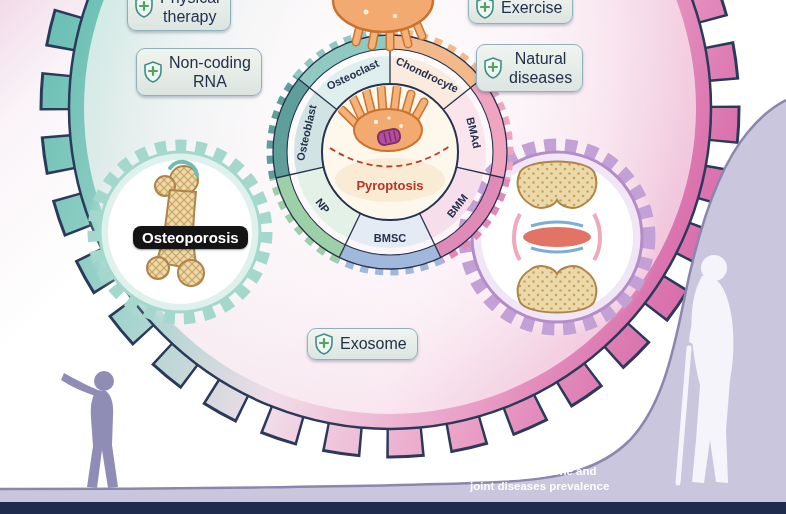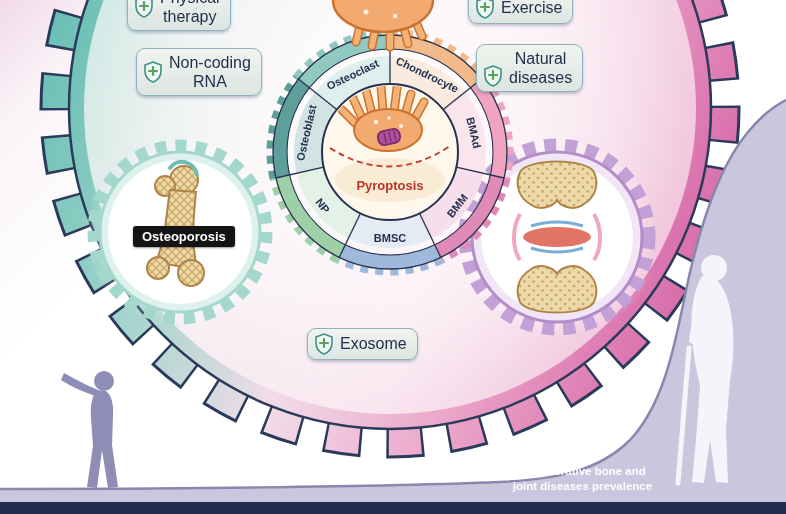--- a/index.html
+++ b/index.html
@@ -15,25 +15,25 @@
     position:absolute;display:flex;align-items:center;gap:6px;
     background:linear-gradient(#f1f4ef,#dce5e0);
     border:1.5px solid #8fb0bd;border-radius:9px;
     padding:4px 10px 4px 6px;box-shadow:0 2px 3px rgba(40,60,90,.28);
   }
   .badge-lines{display:flex;flex-direction:column;align-items:center;}
   .badge-lines span{display:block;font-size:16px;font-weight:normal;color:#22304e;line-height:1.2;white-space:nowrap;}
   .shield{flex:0 0 auto;}
   .disease-label{
     position:absolute;background:#141414;color:#ffffff;
-    font-size:13px;font-weight:bold;padding:3px 9px;border-radius:3px;white-space:nowrap;
+    font-size:15px;font-weight:bold;padding:3px 9px;border-radius:8px;white-space:nowrap;
     box-shadow:0 1px 2px rgba(0,0,0,.4);
   }
   .caption{
-    position:absolute;left:470px;top:464px;width:225px;text-align:center;
+    position:absolute;left:470px;top:464px;width:225px;text-align:left;
     color:rgba(255,255,255,.96);font-size:11.5px;font-weight:bold;line-height:1.3;
   }
   .caption span{display:block;}
 </style>
 </head>
 <body>
 
 <div class="stage">
 
 <svg width="786" height="514" viewBox="0 0 786 514">
@@ -266,21 +266,21 @@
   <svg class="shield" width="20" height="22" viewBox="0 0 20 22">
     <path d="M10 1 L18 4 V10 C18 16 14 19.5 10 21 C6 19.5 2 16 2 10 V4 Z" fill="#eef7f2" stroke="#3e8e88" stroke-width="1.6"></path>
     <path d="M10 6 V14 M6 10 H14" stroke="#57a05f" stroke-width="2.2" stroke-linecap="round"></path>
   </svg>
   <div class="badge-lines">
     <span>Non-coding</span>
     <span>RNA</span>
   </div>
 </div>
 
-<div class="badge" style="left:476px;top:44px;align-items:flex-end;">
+<div class="badge" style="left:476px;top:44px;">
   <svg class="shield" width="20" height="22" viewBox="0 0 20 22">
     <path d="M10 1 L18 4 V10 C18 16 14 19.5 10 21 C6 19.5 2 16 2 10 V4 Z" fill="#eef7f2" stroke="#3e8e88" stroke-width="1.6"></path>
     <path d="M10 6 V14 M6 10 H14" stroke="#57a05f" stroke-width="2.2" stroke-linecap="round"></path>
   </svg>
   <div class="badge-lines">
     <span>Natural</span>
     <span>diseases</span>
   </div>
 </div>
 

